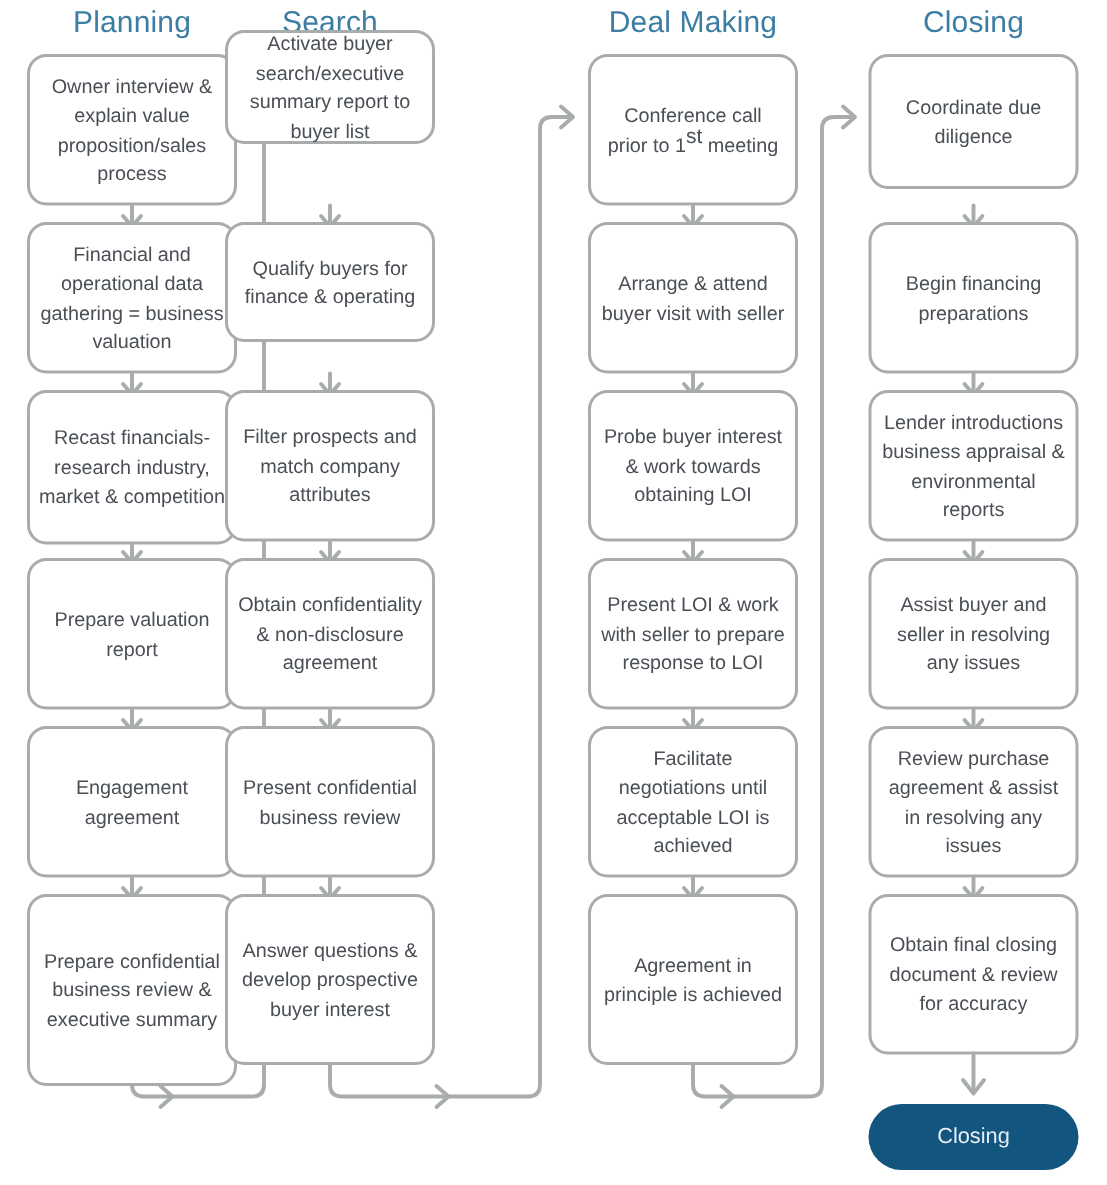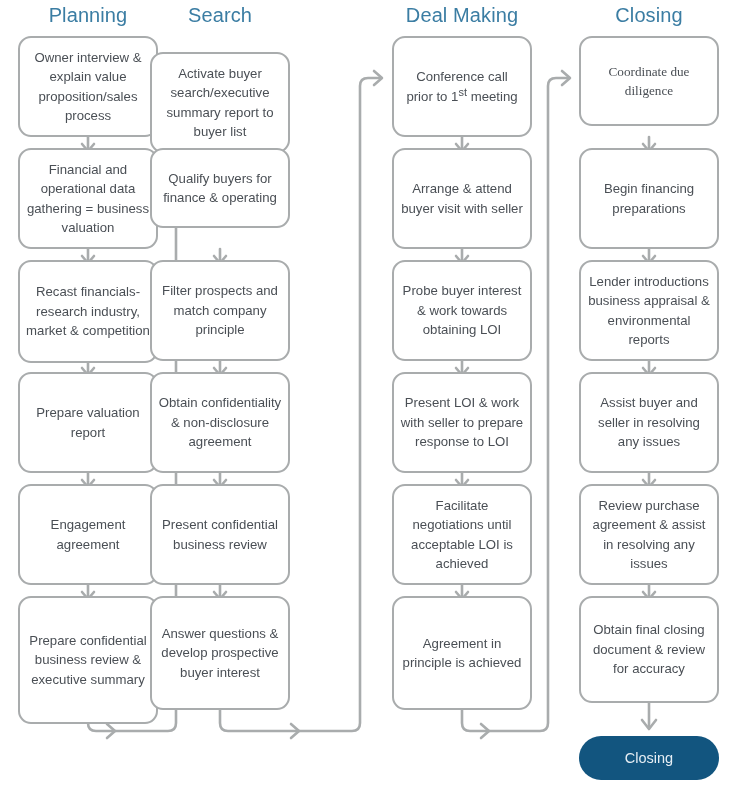--- a/index.html
+++ b/index.html
@@ -46,21 +46,21 @@
     color:#4a4f55;
     font-size:13.2px;
     line-height:19.5px;
     text-align:center;
     display:flex;
     align-items:center;
     justify-content:center;
     padding:4px 6px;
   }
   .step span{display:block;width:100%;}
-  .step sup{font-size:11px;vertical-align:super;line-height:0;}
+  .step sup{font-size:14px;vertical-align:super;line-height:0;}
   .endcap{
     position:absolute;
     width:140px;
     height:44px;
     border-radius:22px;
     background:#12557f;
     color:#e6eef4;
     font-size:14.5px;
     display:flex;align-items:center;justify-content:center;
   }
@@ -153,28 +153,28 @@
       <span>Engagement agreement</span>
       </div>
     <div class="step" style="left:0;top:596px;height:128px;">
       <span>Prepare confidential business review &amp; executive summary</span>
       </div>
   </div>
 
   <div class="col" style="left:150px;">
     <div class="col-head">Search</div>
 
-    <div class="step" style="left:0;top:52px;height:101px;">
+    <div class="step" style="left:0;top:20px;height:76px;">
       <span>Activate buyer search/executive summary report to buyer list</span>
       </div>
     <div class="step" style="left:0;top:148px;height:80px;">
       <span>Qualify buyers for finance &amp; operating</span>
       </div>
     <div class="step" style="left:0;top:260px;height:101px;">
-      <span>Filter prospects and match company principle</span>
+      <span>Filter prospects and match company attributes</span>
       </div>
     <div class="step" style="left:0;top:372px;height:101px;">
       <span>Obtain confidentiality &amp; non-disclosure agreement</span>
       </div>
     <div class="step" style="left:0;top:484px;height:101px;">
       <span>Present confidential business review</span>
       </div>
     <div class="step" style="left:0;top:596px;height:114px;">
       <span>Answer questions &amp; develop prospective buyer interest</span>
       </div>
@@ -199,21 +199,21 @@
       <span>Facilitate negotiations until acceptable LOI is achieved</span>
       </div>
     <div class="step" style="left:0;top:596px;height:114px;">
       <span>Agreement in principle is achieved</span>
       </div>
   </div>
 
   <div class="col" style="left:579px;">
     <div class="col-head">Closing</div>
 
-    <div class="step" style="left:0;top:36px;height:90px;font-family:Liberation Serif, serif;">
+    <div class="step" style="left:0;top:36px;height:90px;">
       <span>Coordinate due diligence</span>
       </div>
     <div class="step" style="left:0;top:148px;height:101px;">
       <span>Begin financing preparations</span>
       </div>
     <div class="step" style="left:0;top:260px;height:101px;">
       <span>Lender introductions business appraisal &amp; environmental reports</span>
       </div>
     <div class="step" style="left:0;top:372px;height:101px;">
       <span>Assist buyer and seller in resolving any issues</span>

